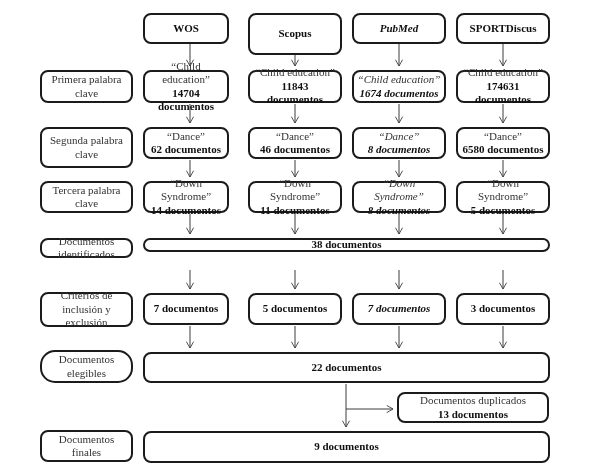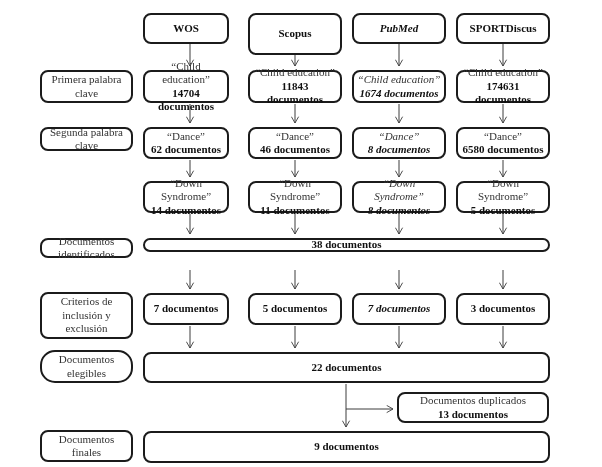--- a/index.html
+++ b/index.html
@@ -66,27 +66,30 @@
       <line x1="503" y1="326" x2="503" y2="348" marker-end="url(#ah)"></line>
 
       <line x1="346" y1="384" x2="346" y2="427" marker-end="url(#ah)"></line>
       <line x1="346" y1="409" x2="393" y2="409" marker-end="url(#ah)"></line>
     </g>
   </svg>
 
   <div class="box lbl" style="top:70px;height:33px;">
       <span>Primera palabra clave</span>
     </div>
-  <div class="box lbl" style="top:127px;height:24px;">
+  <div class="box lbl" style="top:127px;height:41px;">
       <span>Segunda palabra clave</span>
+    </div>
+  <div class="box lbl" style="top:181px;height:32px;">
+      <span>Tercera palabra clave</span>
     </div>
   <div class="box lbl" style="top:238px;height:20px;">
       <span>Documentos identificados</span>
     </div>
-  <div class="box lbl" style="top:292px;height:47px;">
+  <div class="box lbl" style="top:292px;height:35px;">
       <span>Criterios de inclusión y exclusión</span>
     </div>
   <div class="box lbl" style="top:350px;height:33px;border-radius:15px;">
       <span>Documentos elegibles</span>
     </div>
   <div class="box lbl" style="top:430px;height:32px;">
       <span>Documentos finales</span>
     </div>
 
   <div class="box c1 bold" style="top:13px;height:31px;">

